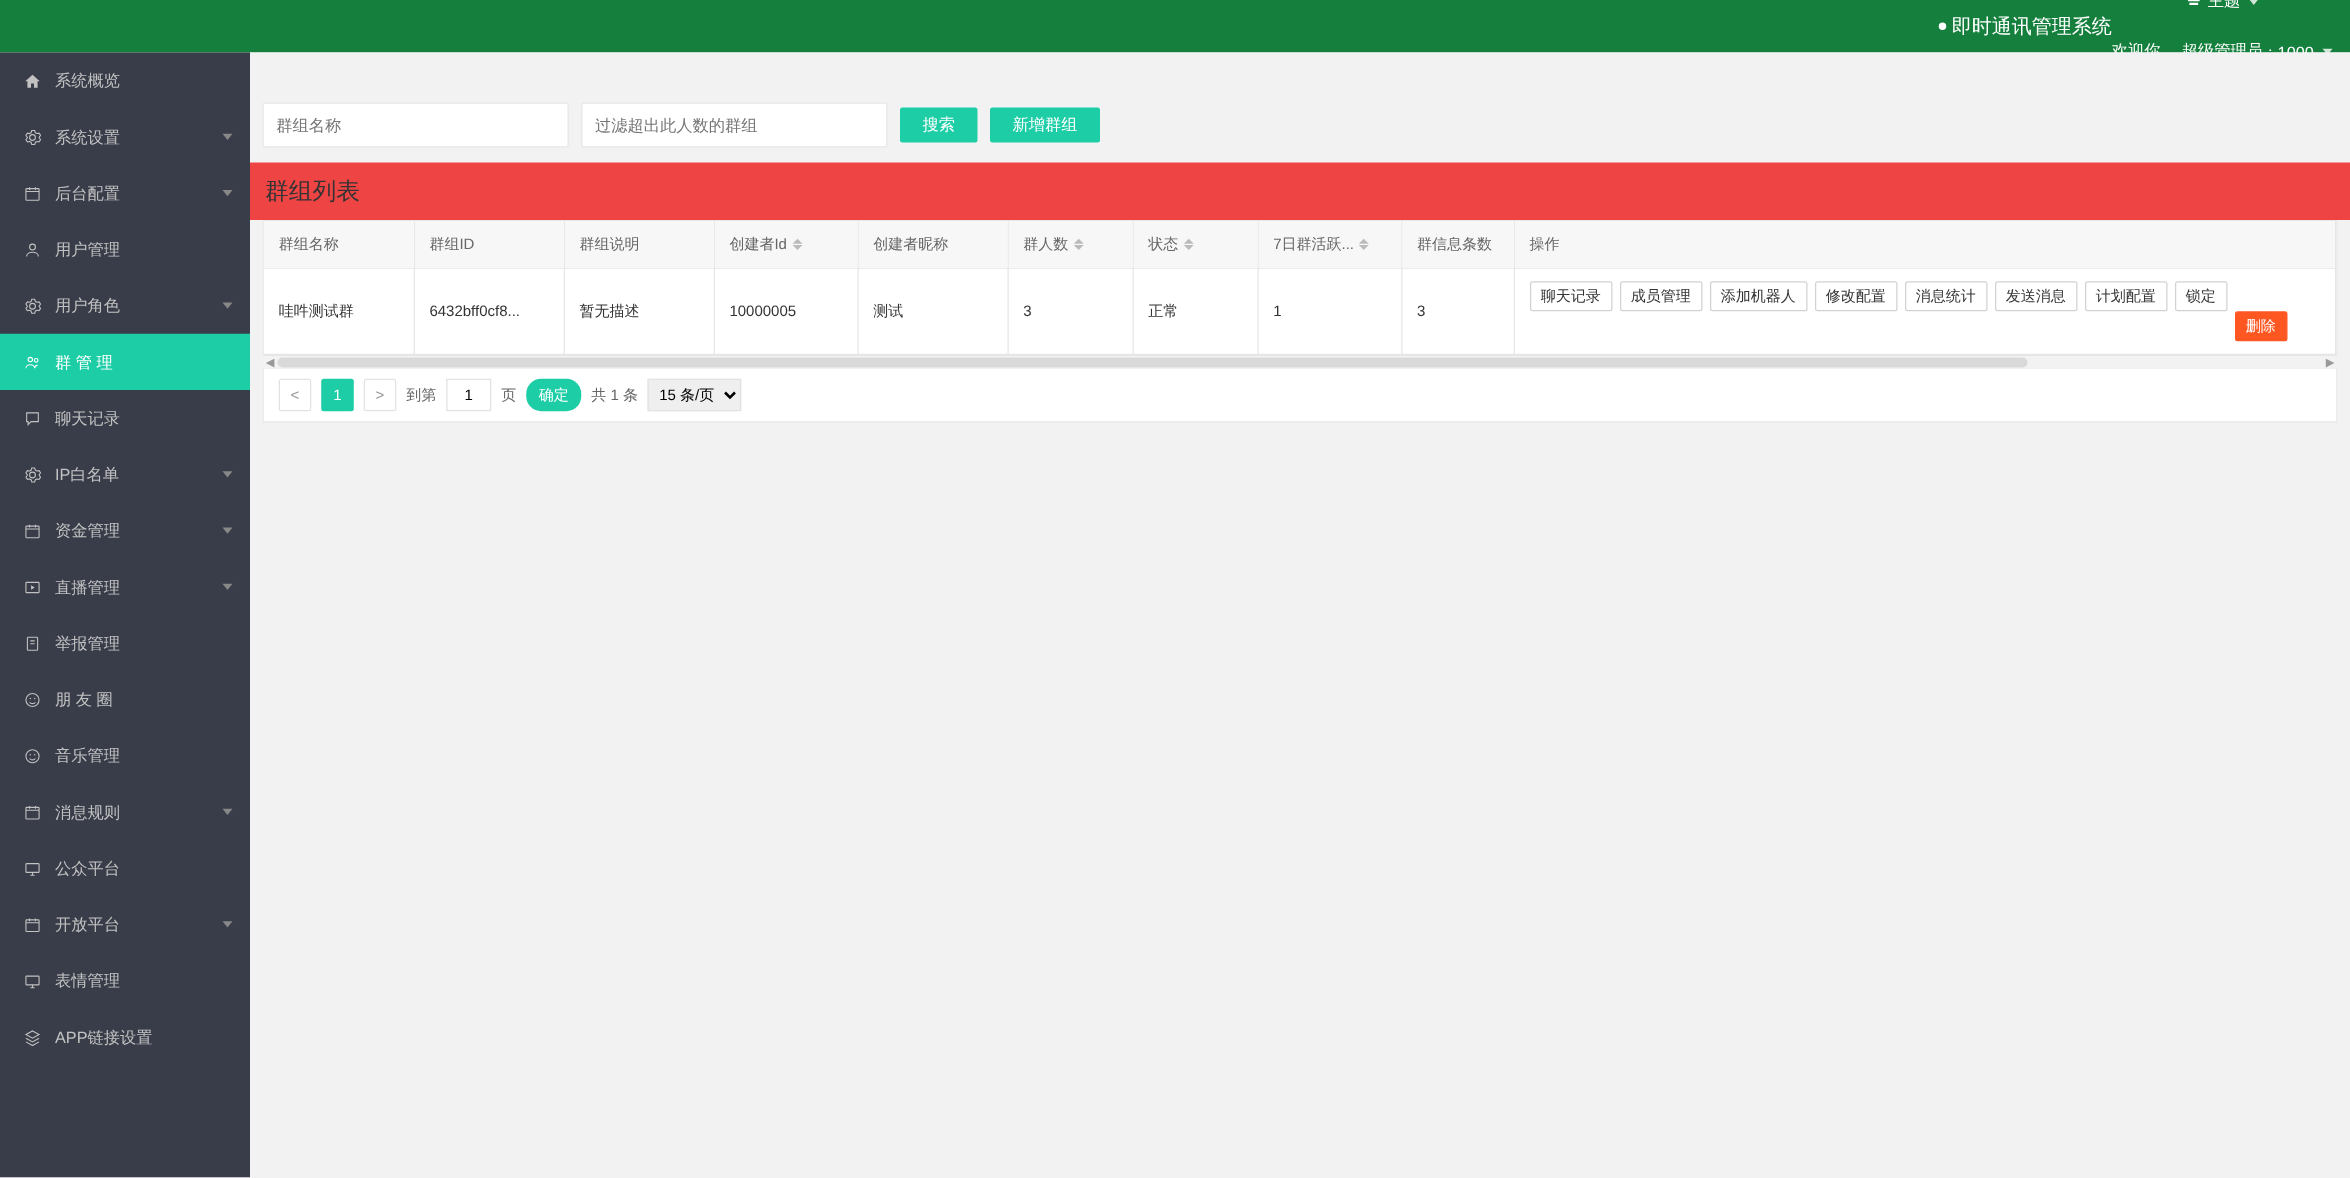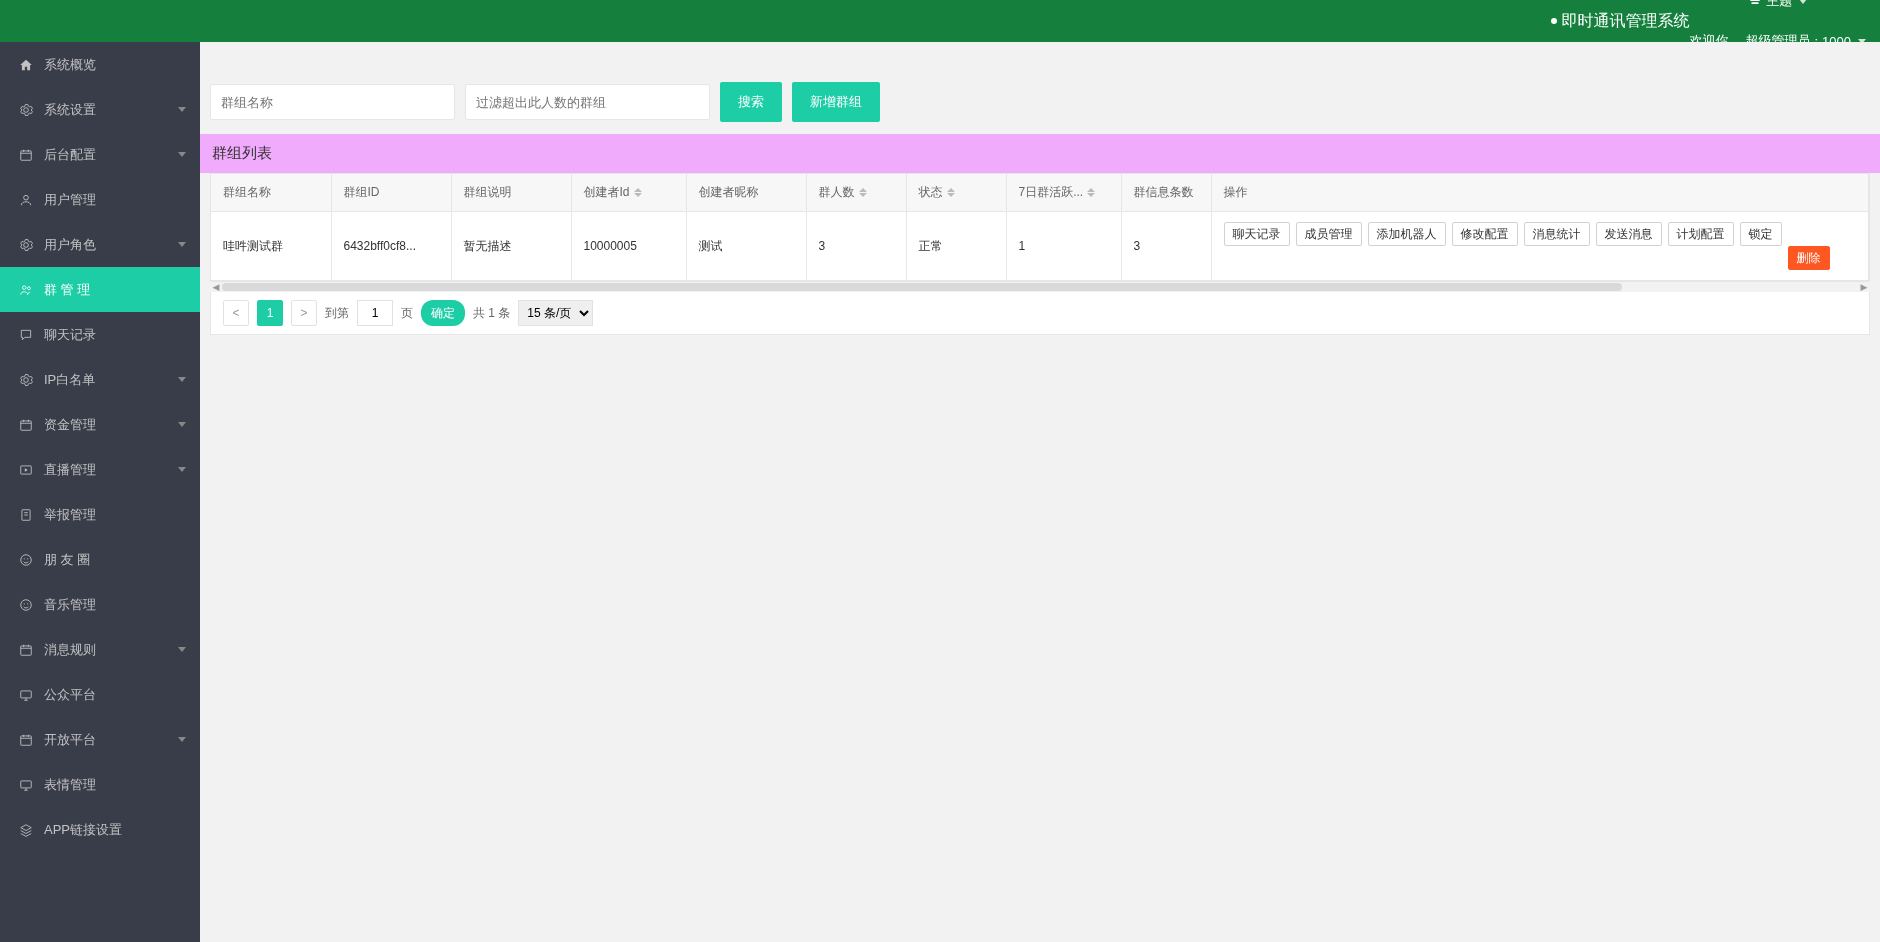--- a/index.html
+++ b/index.html
@@ -17,23 +17,23 @@
 
 .sidebar { width: 200px; background: #393d49; color: #c2c2c2; overflow-y: auto; flex-shrink: 0;}
 .sidebar-item { height: 45px; display: flex; align-items: center; padding: 12px 18px; cursor: pointer; position: relative; font-size: 13px;}
 .sidebar-item.active { background: #1ccda6; color: #fff; }
 .sidebar-item .icon { width: 16px; margin-right: 10px; display: inline-flex; align-items: center; justify-content: center; font-size: 14px;}
 .sidebar-item .caret { position: absolute; right: 14px; width: 0; height: 0; border-left: 4px solid transparent; border-right: 4px solid transparent; border-top: 5px solid #888; }
 
 .main { flex: 1; background: #f2f2f2; overflow: auto; padding: 0; }
 .toolbar { background: #f2f2f2; padding: 40px 10px 12px 10px; display: flex; gap: 10px; align-items: center; }
 .toolbar input { width: 245px; height: 36px; border: 1px solid #e6e6e6; background: #fff; padding: 0 10px; font-size: 13px; outline:none; border-radius:2px;}
-.btn { height: 40px; padding: 0 18px; border: none; color: #fff; background: #1ccda6; cursor: pointer; font-size: 13px; border-radius: 2px;}
-
-.section-title { padding: 10px 12px; color: #333; font-size: 15px; background: #f0abfc;}
+.btn { height: 28px; padding: 0 18px; border: none; color: #fff; background: #1ccda6; cursor: pointer; font-size: 13px; border-radius: 2px;}
+
+.section-title { padding: 10px 12px; color: #333; font-size: 19px; background: #ef4444;}
 
 .table-wrap { background: #fff; margin: 0 10px; border: 1px solid #e6e6e6; }
 .table { width: 100%; border-collapse: collapse; table-layout: fixed; }
 .table th, .table td { border-right: 1px solid #e6e6e6; border-bottom: 1px solid #e6e6e6; padding: 10px 12px; text-align: left; font-size: 12px; white-space: nowrap; overflow: hidden; text-overflow: ellipsis;}
 .table th { background: #f7f7f7; color: #666; font-weight: normal; position: relative;}
 .table th .sort { display:inline-flex; flex-direction:column; vertical-align:middle; margin-left:4px; gap:1px;}
 .sort .up { width:0;height:0;border-left:4px solid transparent;border-right:4px solid transparent;border-bottom:4px solid #bbb;}
 .sort .down { width:0;height:0;border-left:4px solid transparent;border-right:4px solid transparent;border-top:4px solid #bbb;}
 
 .action-cell { display: flex; gap: 6px; flex-wrap: nowrap; }

